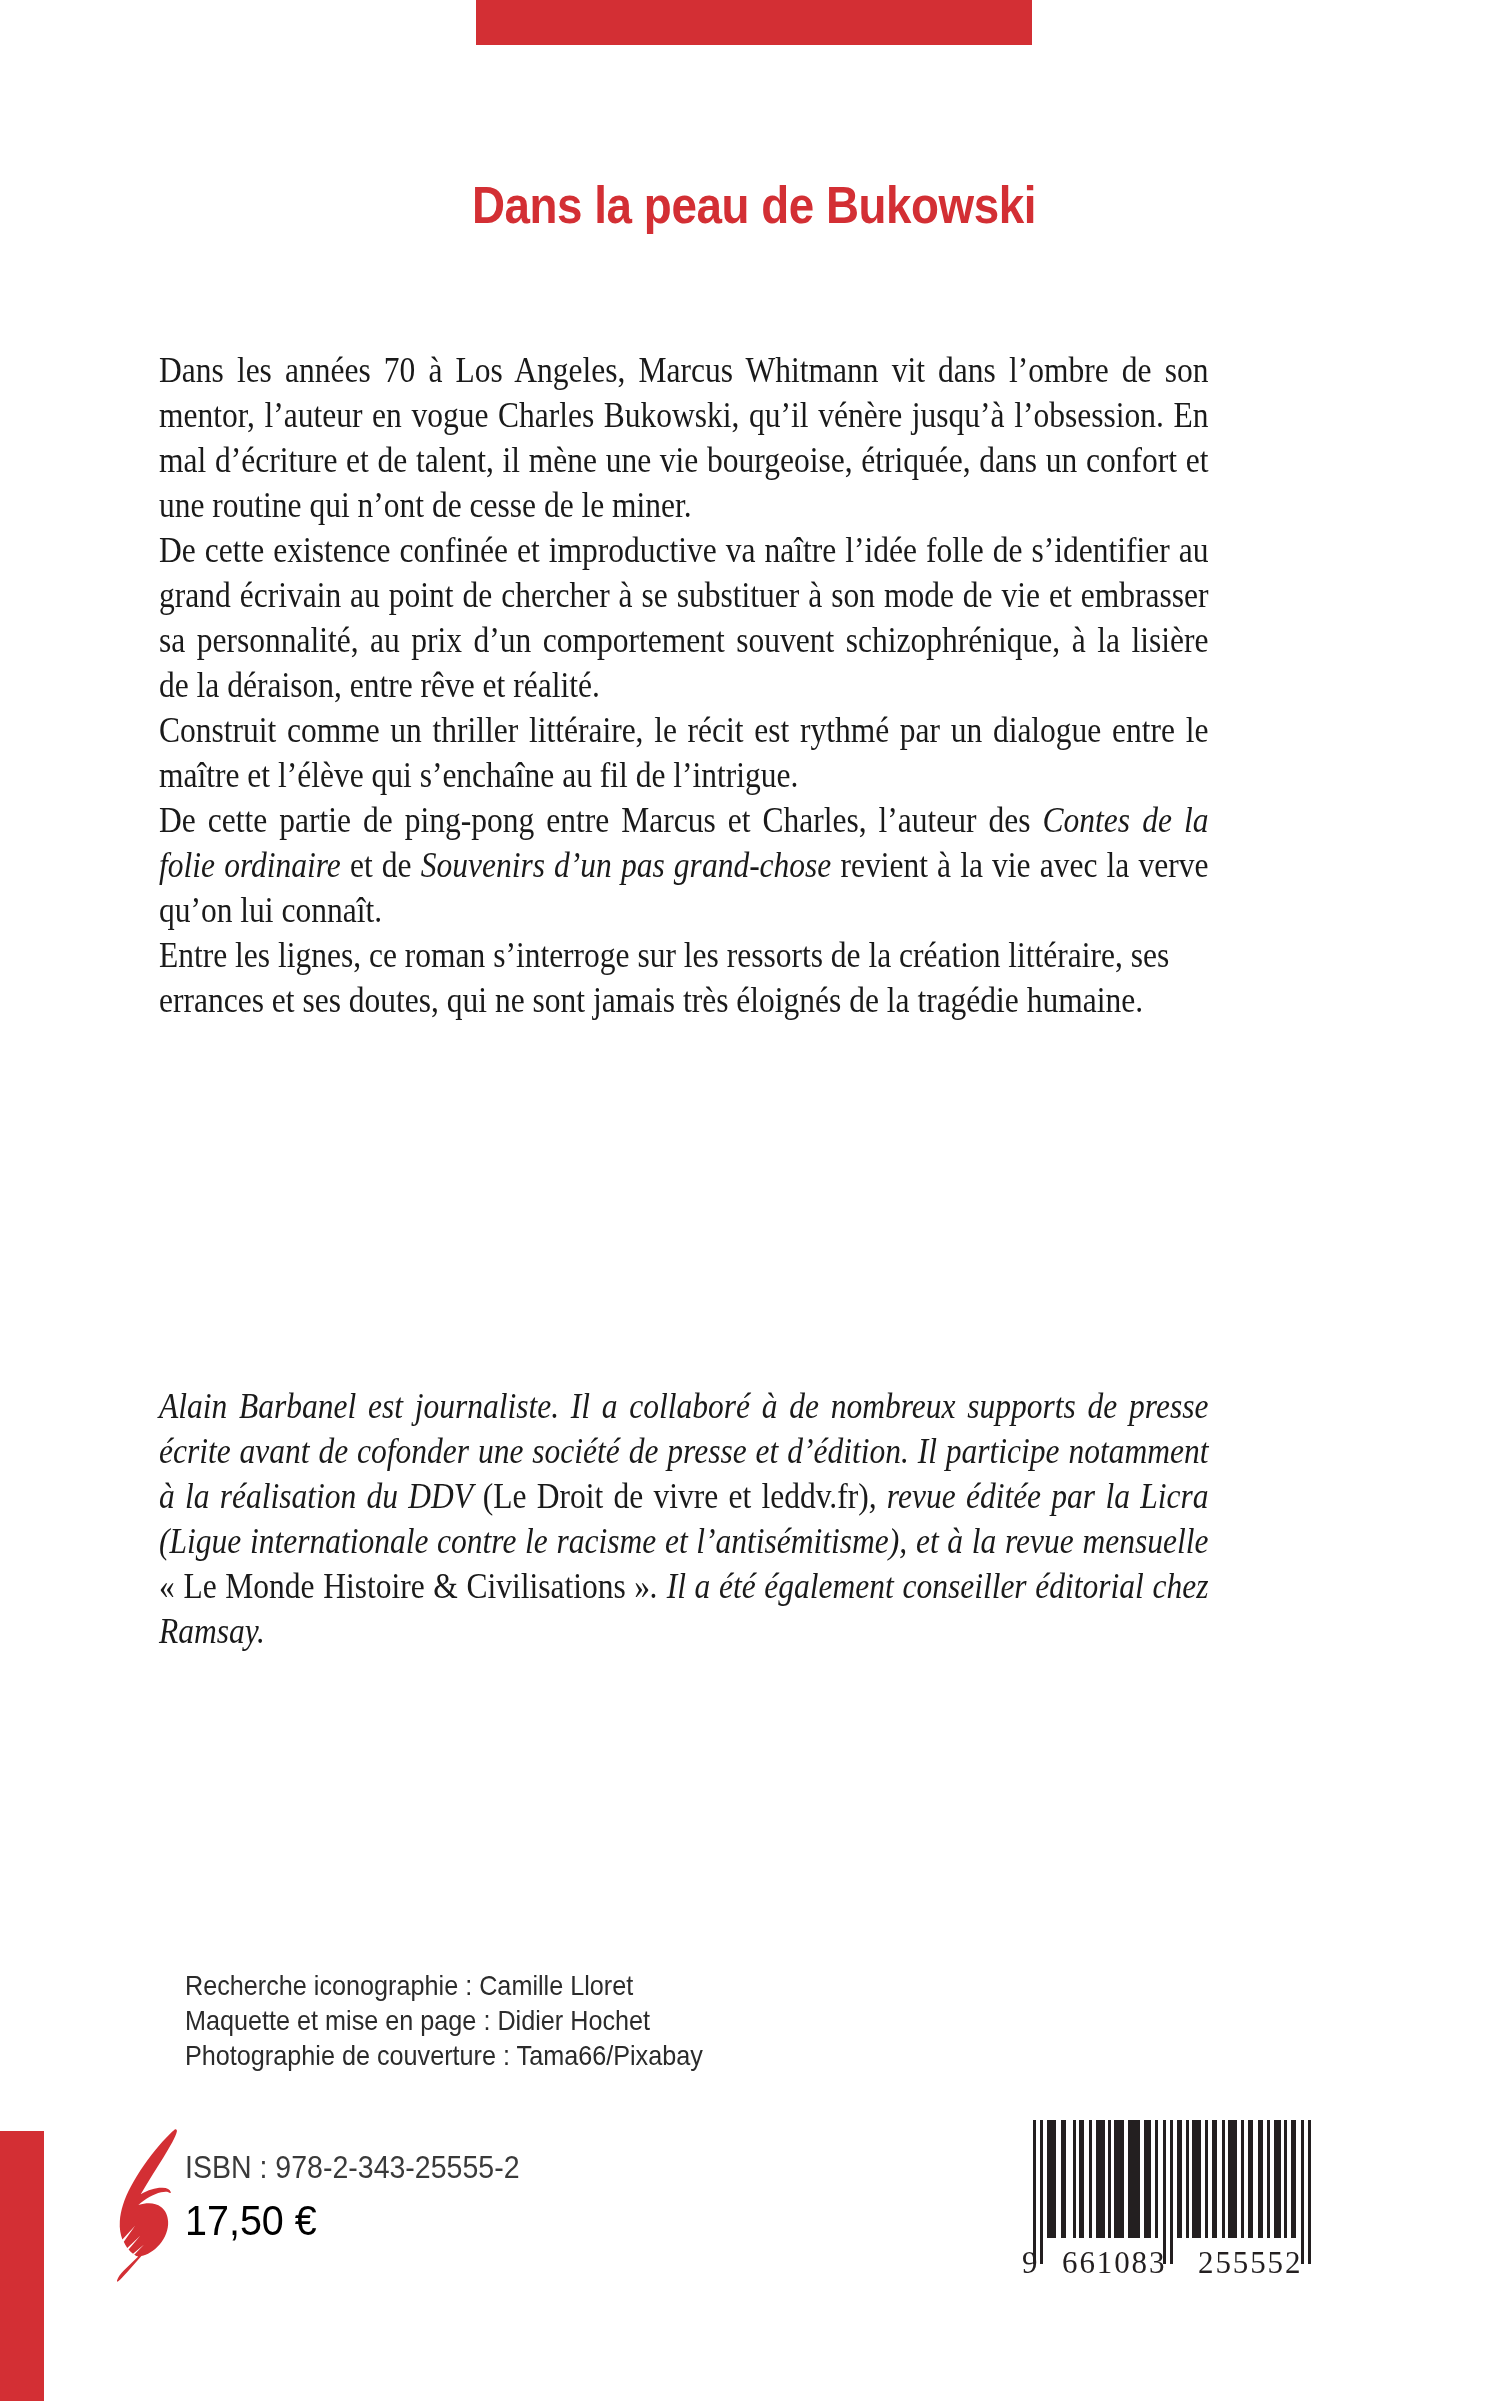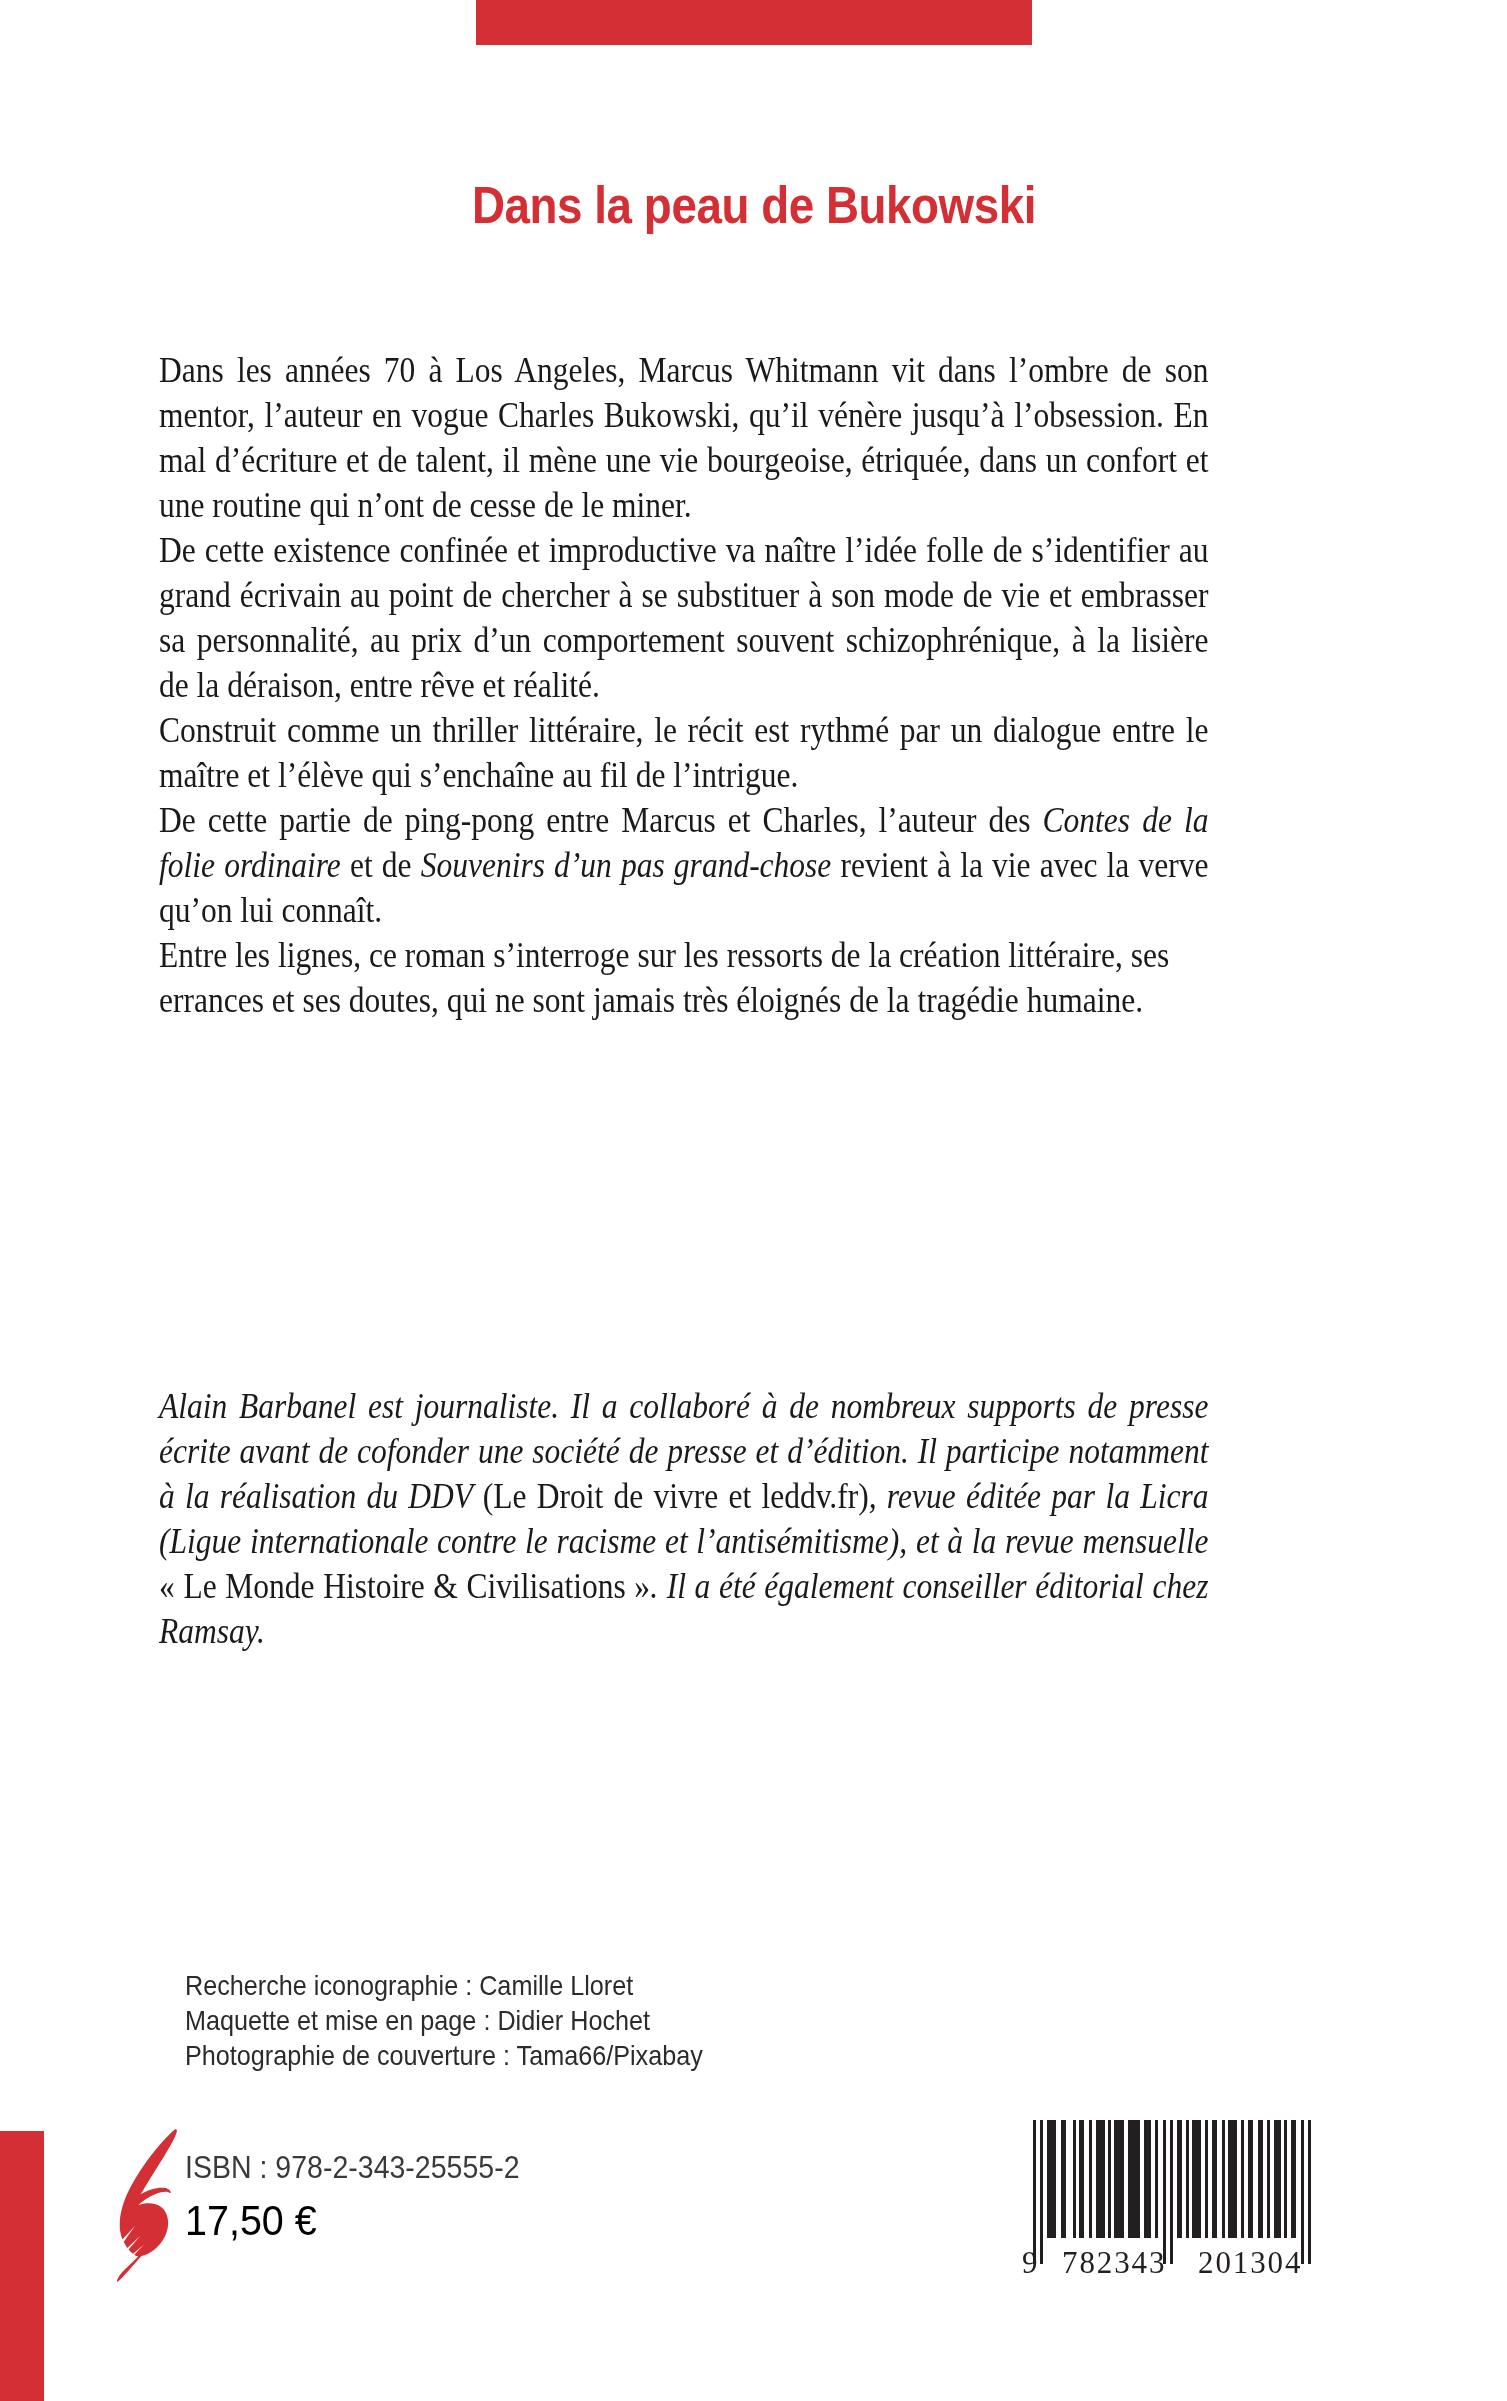--- a/index.html
+++ b/index.html
@@ -276,17 +276,17 @@
     <i class="short" style="left:238px;width:4.7px"></i>
     <i class="short" style="left:247px;width:2.8px"></i>
     <i class="short" style="left:254px;width:6.6px"></i>
     <i class="short" style="left:264px;width:2.8px"></i>
     <i class="short" style="left:271px;width:4.7px"></i>
     <i class="tall" style="left:281px;width:2.8px"></i>
     <i class="tall" style="left:288px;width:2.8px"></i>
   </div>
   <div class="barcode-digits">
     <span class="bd-left">9</span>
-    <span class="bd-mid">782343</span>
-    <span class="bd-right">201304</span>
+    <span class="bd-mid">661083</span>
+    <span class="bd-right">255552</span>
   </div>
 </div>
 
 
 </body></html>

